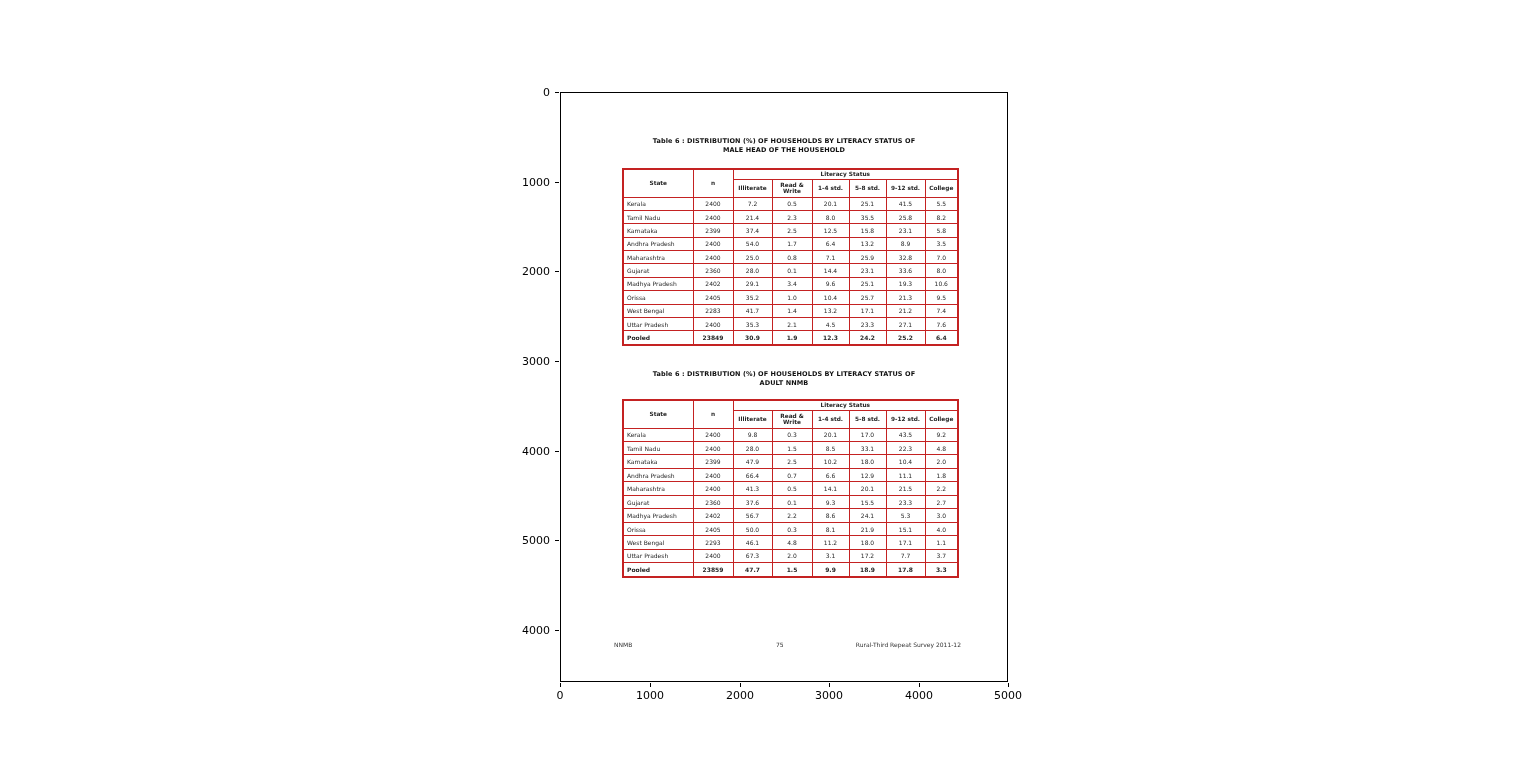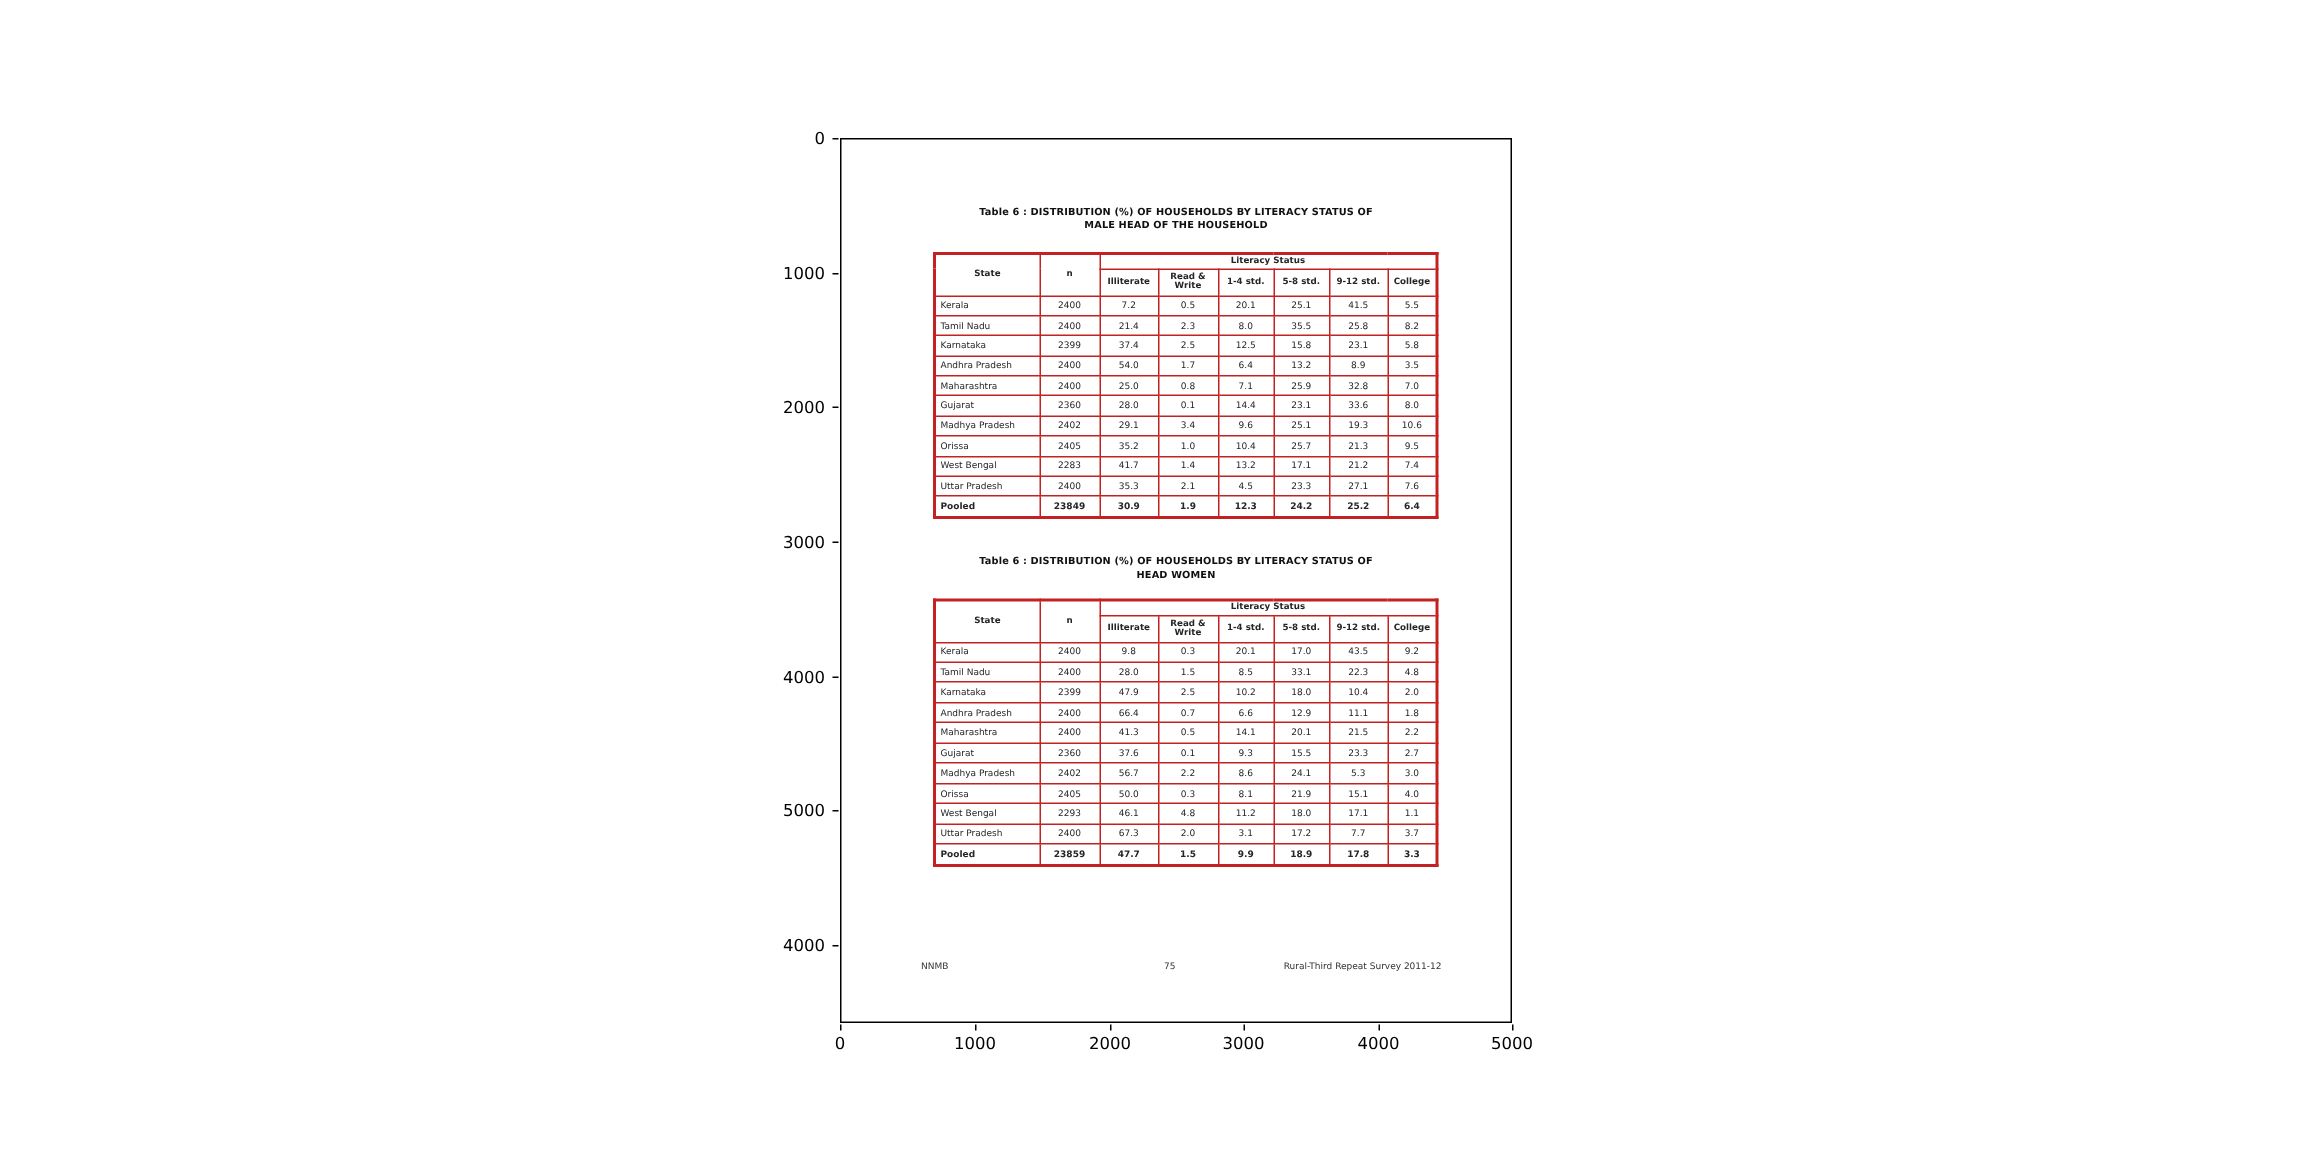--- a/index.html
+++ b/index.html
@@ -213,21 +213,21 @@
                 <td>24.2</td>
                 <td>25.2</td>
                 <td>6.4</td>
               </tr>
             </tbody>
         </table>
       </div>
 
       <div class="tbl-title" style="top:277px;">
         <div>Table 6 : DISTRIBUTION (%) OF HOUSEHOLDS BY LITERACY STATUS OF</div>
-        <div>HEAD WOMEN</div>
+        <div>ADULT NNMB</div>
       </div>
 
       <div class="tbl-wrap" style="top:306px; height:179px;">
         <table class="dtable">
           <colgroup>
             <col style="width:70px">
               <col style="width:40px">
               <col style="width:39px">
               <col style="width:40px">
             <col style="width:37px">

